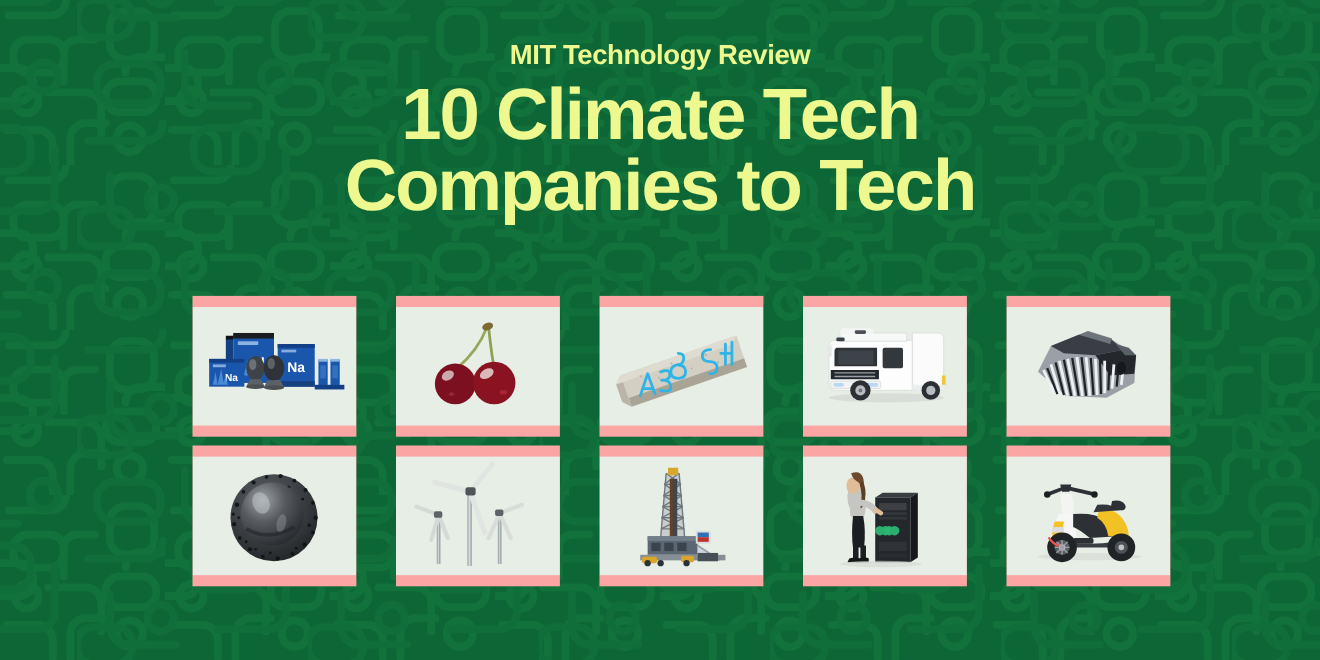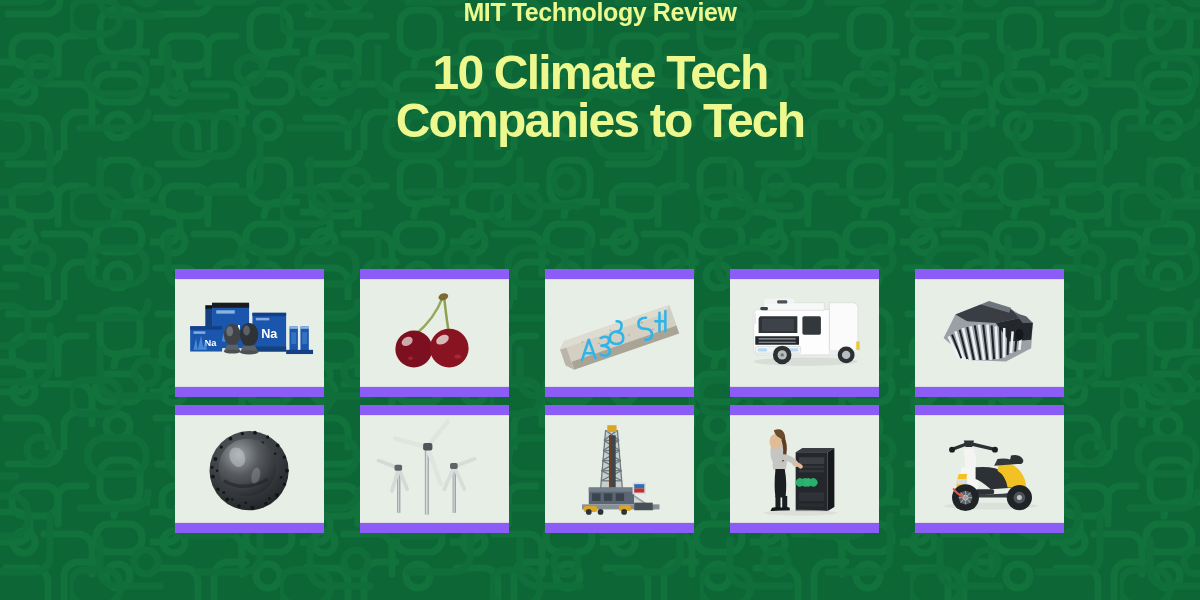--- a/index.html
+++ b/index.html
@@ -23,53 +23,54 @@
     position:absolute; inset:0;
     opacity:1;
     pointer-events:none;
   }
 
   
   .header {
     position:absolute;
     top:0; left:0; right:0;
     text-align:center;
+    padding-top:38px;
   }
 
   .kicker {
     font-size:25px;
     font-weight:700;
     letter-spacing:-0.4px;
     color:#edf98f;
     line-height:1;
   }
 
   .headline {
-    margin-top:24px;
-    font-size:48px;
+    margin-top:8px;
+    font-size:66px;
     font-weight:700;
     letter-spacing:-1.8px;
     line-height:0.99;
     color:#edf98f;
   }
   .headline .l2 { display:block; }
 
   
   .grid {
     position:absolute;
     left:147px; top:269px;
     width:906px;
     display:grid;
     grid-template-columns:repeat(5, 177px);
     grid-template-rows:repeat(2, 128px);
     gap:8px;
   }
 
   .tile {
-    background:#8b5cf6;
+    background:#fca5a5;
     position:relative;
     overflow:hidden;
     margin-left:28px;
   }
   .tile svg { display:block; width:100%; height:100%; }
 </style>
 </head>
 <body>
 
 <div id="poster">

